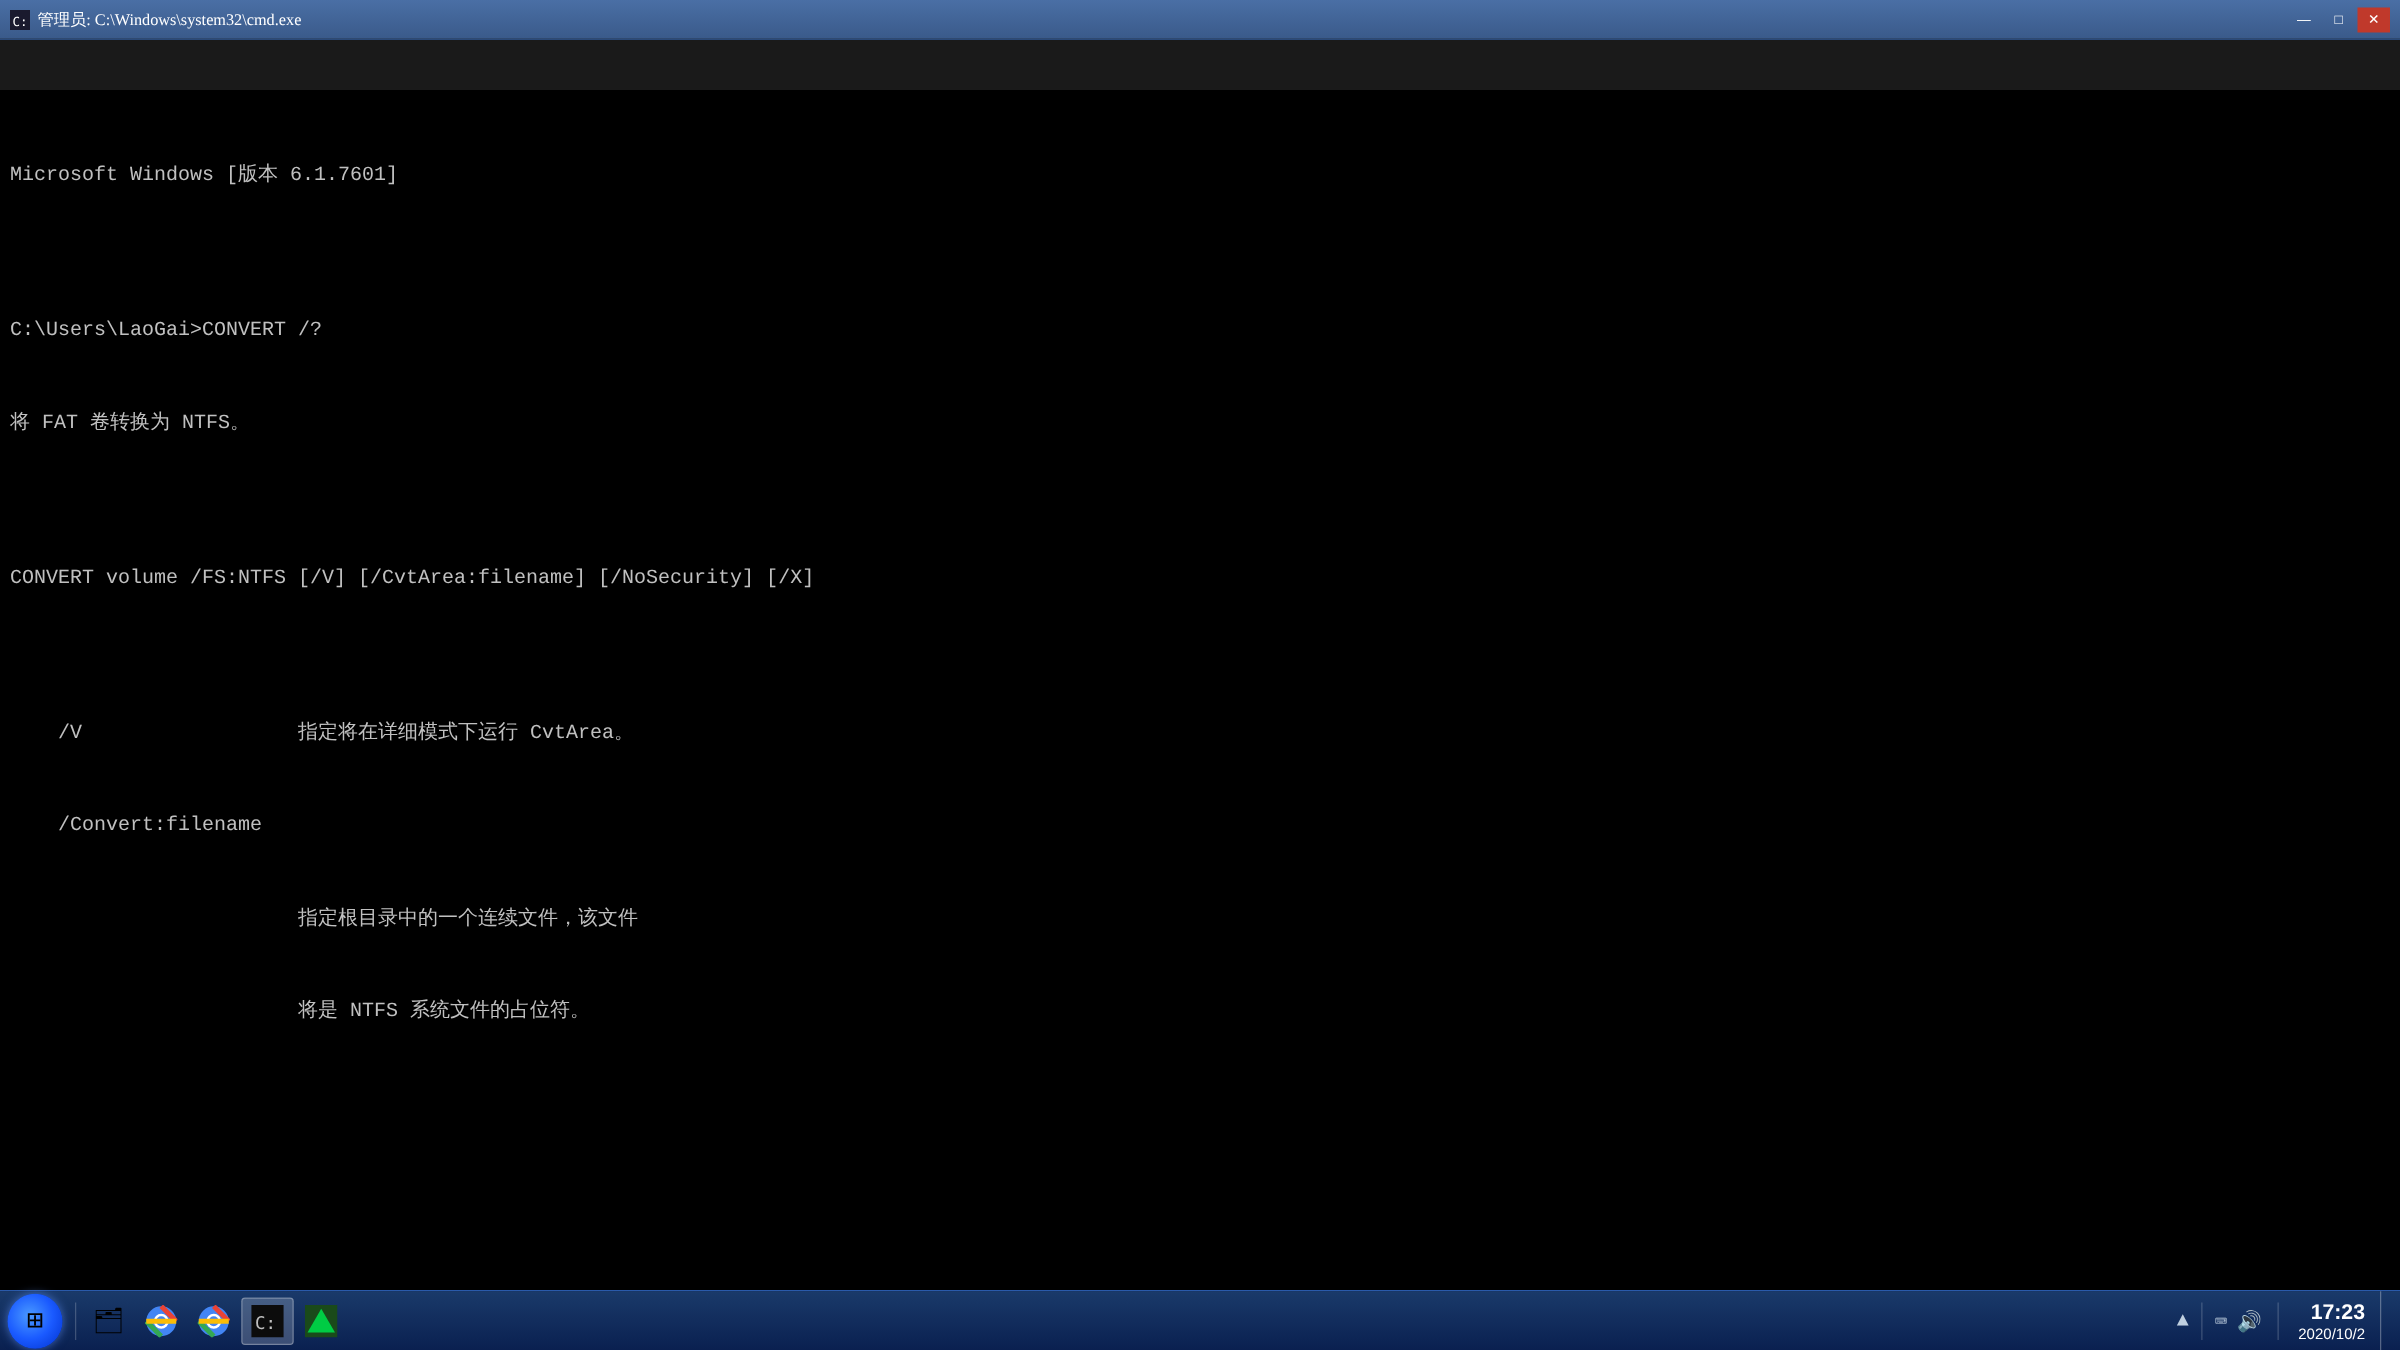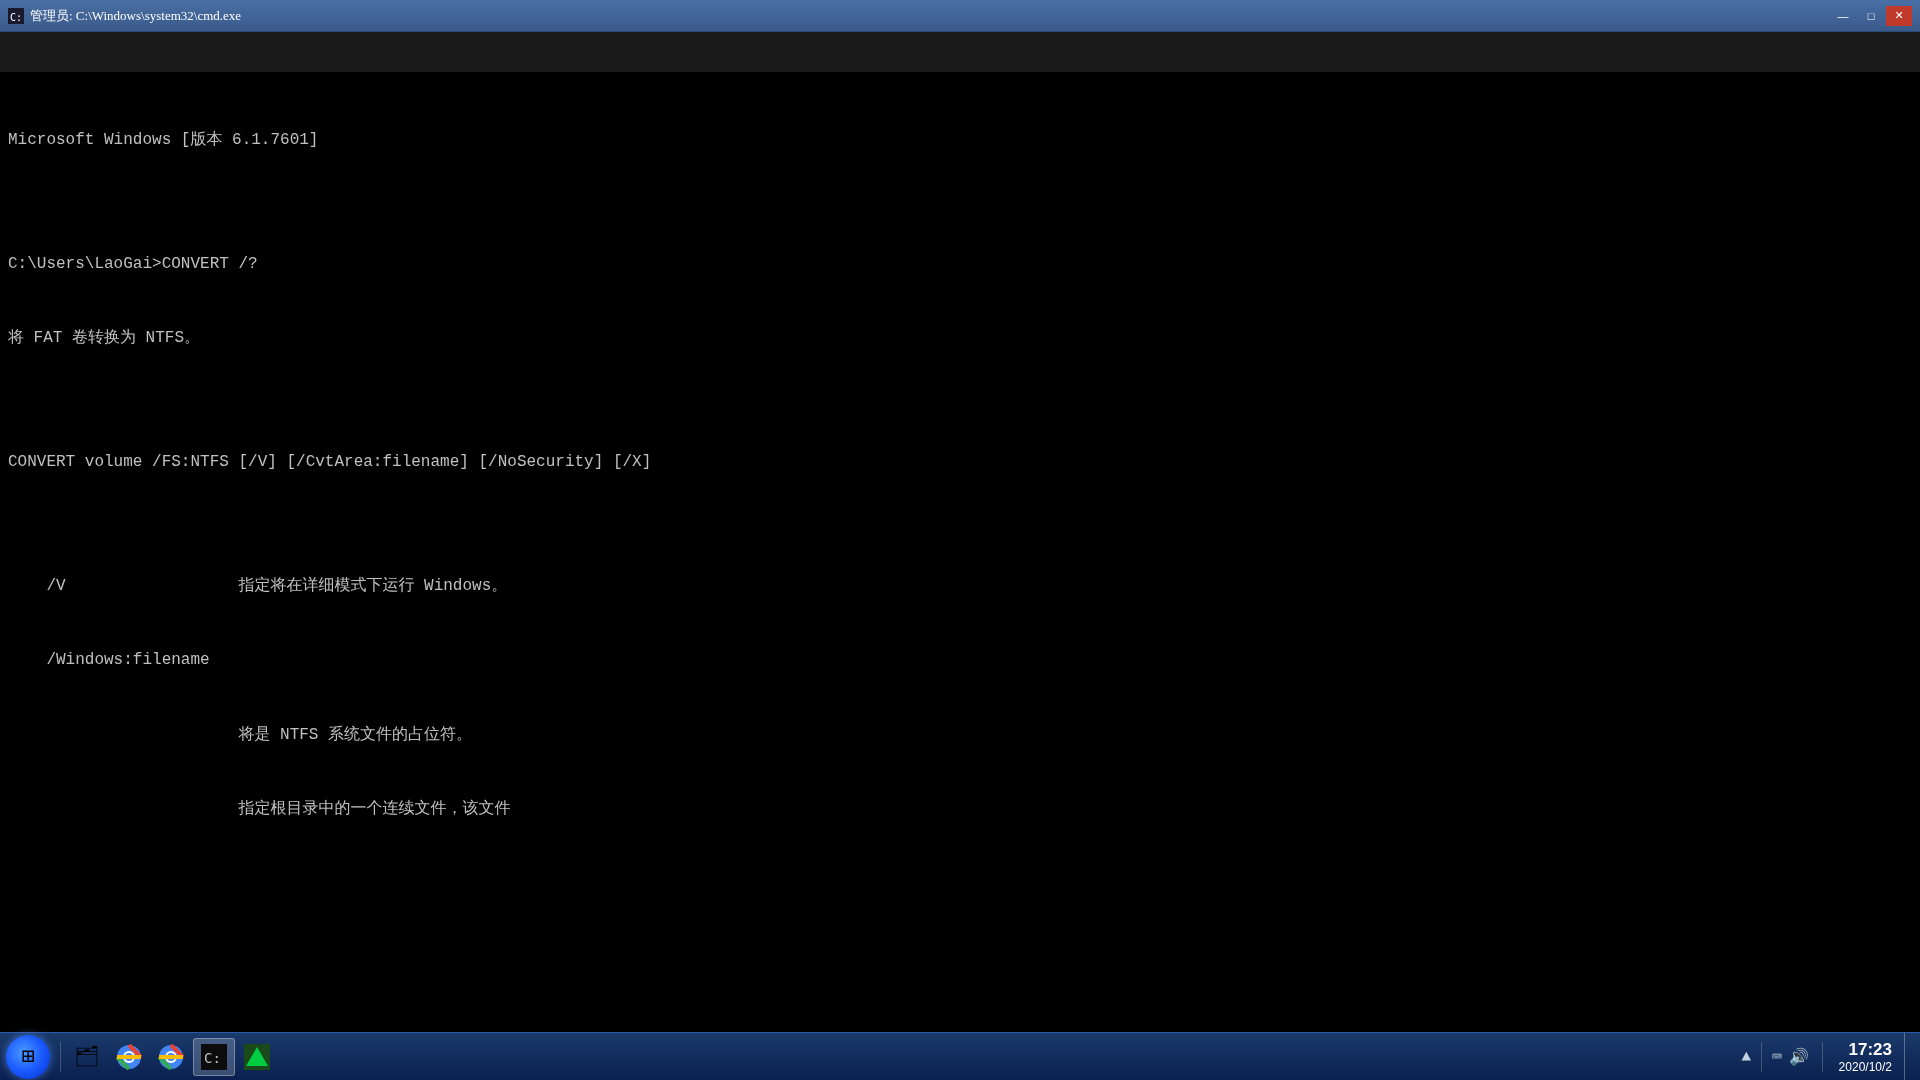--- a/index.html
+++ b/index.html
@@ -212,24 +212,24 @@
 
 <div class="cmd-window">
   <div class="cmd-text">
     <span class="cmd-line">Microsoft Windows [版本 6.1.7601]</span>
     <span class="cmd-line"></span>
     <span class="cmd-line">C:\Users\LaoGai&gt;CONVERT /?</span>
     <span class="cmd-line">将 FAT 卷转换为 NTFS。</span>
     <span class="cmd-line"></span>
     <span class="cmd-line">CONVERT volume /FS:NTFS [/V] [/CvtArea:filename] [/NoSecurity] [/X]</span>
     <span class="cmd-line"></span>
-    <span class="cmd-line">    /V                  指定将在详细模式下运行 Windows。</span>
-    <span class="cmd-line">    /Windows:filename</span>
+    <span class="cmd-line">    /V                  指定将在详细模式下运行 CvtArea。</span>
+    <span class="cmd-line">    /Convert:filename</span>
+    <span class="cmd-line">                        指定根目录中的一个连续文件，该文件</span>
     <span class="cmd-line">                        将是 NTFS 系统文件的占位符。</span>
-    <span class="cmd-line">                        指定根目录中的一个连续文件，该文件</span>
     
     
     
     
     <span class="cmd-line"></span>
     
   </div>
 </div>
 
 <div class="taskbar">

